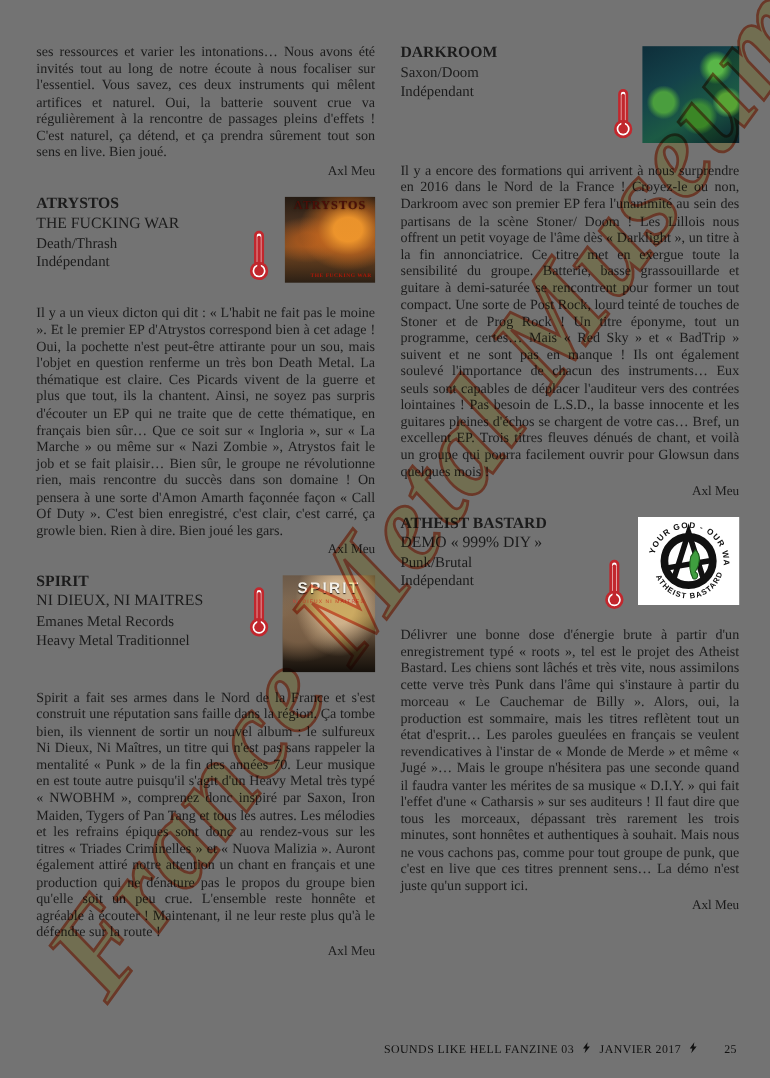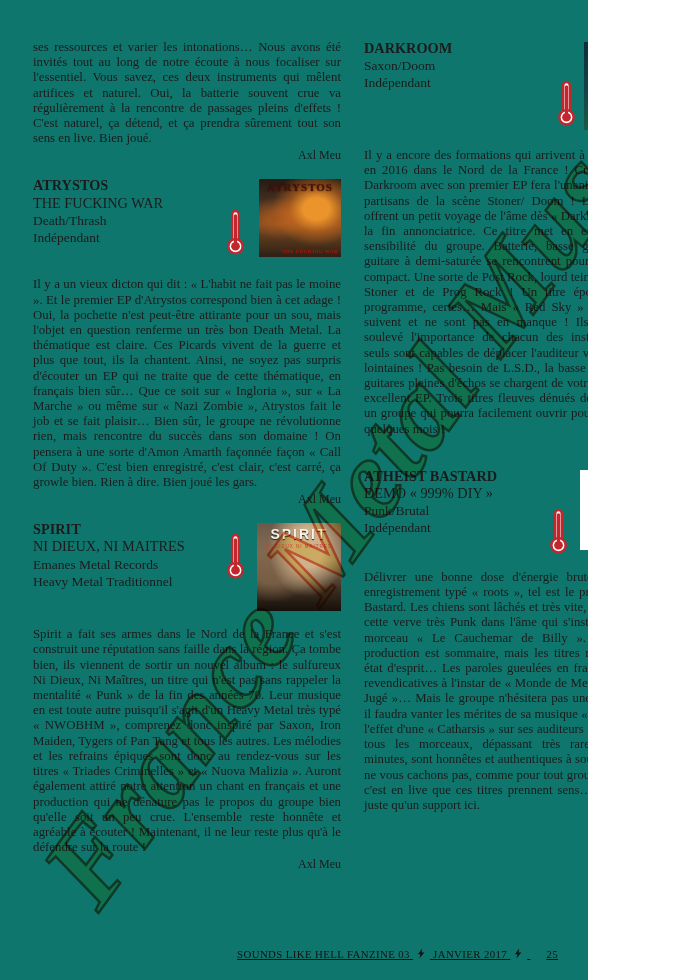--- a/index.html
+++ b/index.html
@@ -1,17 +1,17 @@
 <!DOCTYPE html>
 <html><head>
 <meta charset="utf-8">
 <style>
   html,body { margin:0; padding:0; background:#ffffff; }
   #page {
-    position:relative; width:588px; height:980px; background:#0f766e;
+    position:relative; width:700px; height:980px; background:#737373;
     font-family:"Liberation Serif", serif; color:#1b1b1b; overflow:hidden;
   }
   .col { position:absolute; top:40px; width:308px; }
   .col-left  { left:33px; }
   .col-right { left:364px; }
 
   .body-text { font-size:12.8px; line-height:15.2px; text-align:justify; }
   .signature { font-size:12px; text-align:right; margin:2px 0 14px 0; }
 
   .review-header { position:relative; margin-bottom:2px; }
@@ -62,21 +62,21 @@
       radial-gradient(circle at 76% 22%, #59b648 0 7%, rgba(70,160,60,0.7) 11%, transparent 16%),
       radial-gradient(circle at 22% 58%, #4a9e3e 0 11%, transparent 18%),
       radial-gradient(circle at 58% 72%, #3c8c36 0 13%, transparent 21%),
       radial-gradient(circle at 88% 58%, #58aa4a 0 9%, transparent 15%),
       linear-gradient(150deg, #0e2e3a 0%, #14424a 35%, #1c5a44 65%, #0b2430 100%);
   }
   .logo-atheist { width:92px; height:80px; background:#ffffff; }
 
   #footer {
     position:absolute; right:30px; bottom:20px; left:0;
-    text-align:right; font-size:10.8px; letter-spacing:0.4px; color:#111;text-decoration:underline;
+    text-align:right; font-size:10.8px; letter-spacing:0.4px; color:#111;
   }
   #footer .page-num { margin-left:16px; }
   .bolt { margin:0 5px; position:relative; top:1px; }
 
   #watermark {
     position:absolute; left:-140px; top:418px; width:1010px;
     text-align:center; white-space:nowrap;
     transform:rotate(-54deg);
     font-family:"Liberation Serif", serif; font-style:italic; font-weight:bold;
     font-size:112px; letter-spacing:2px;

